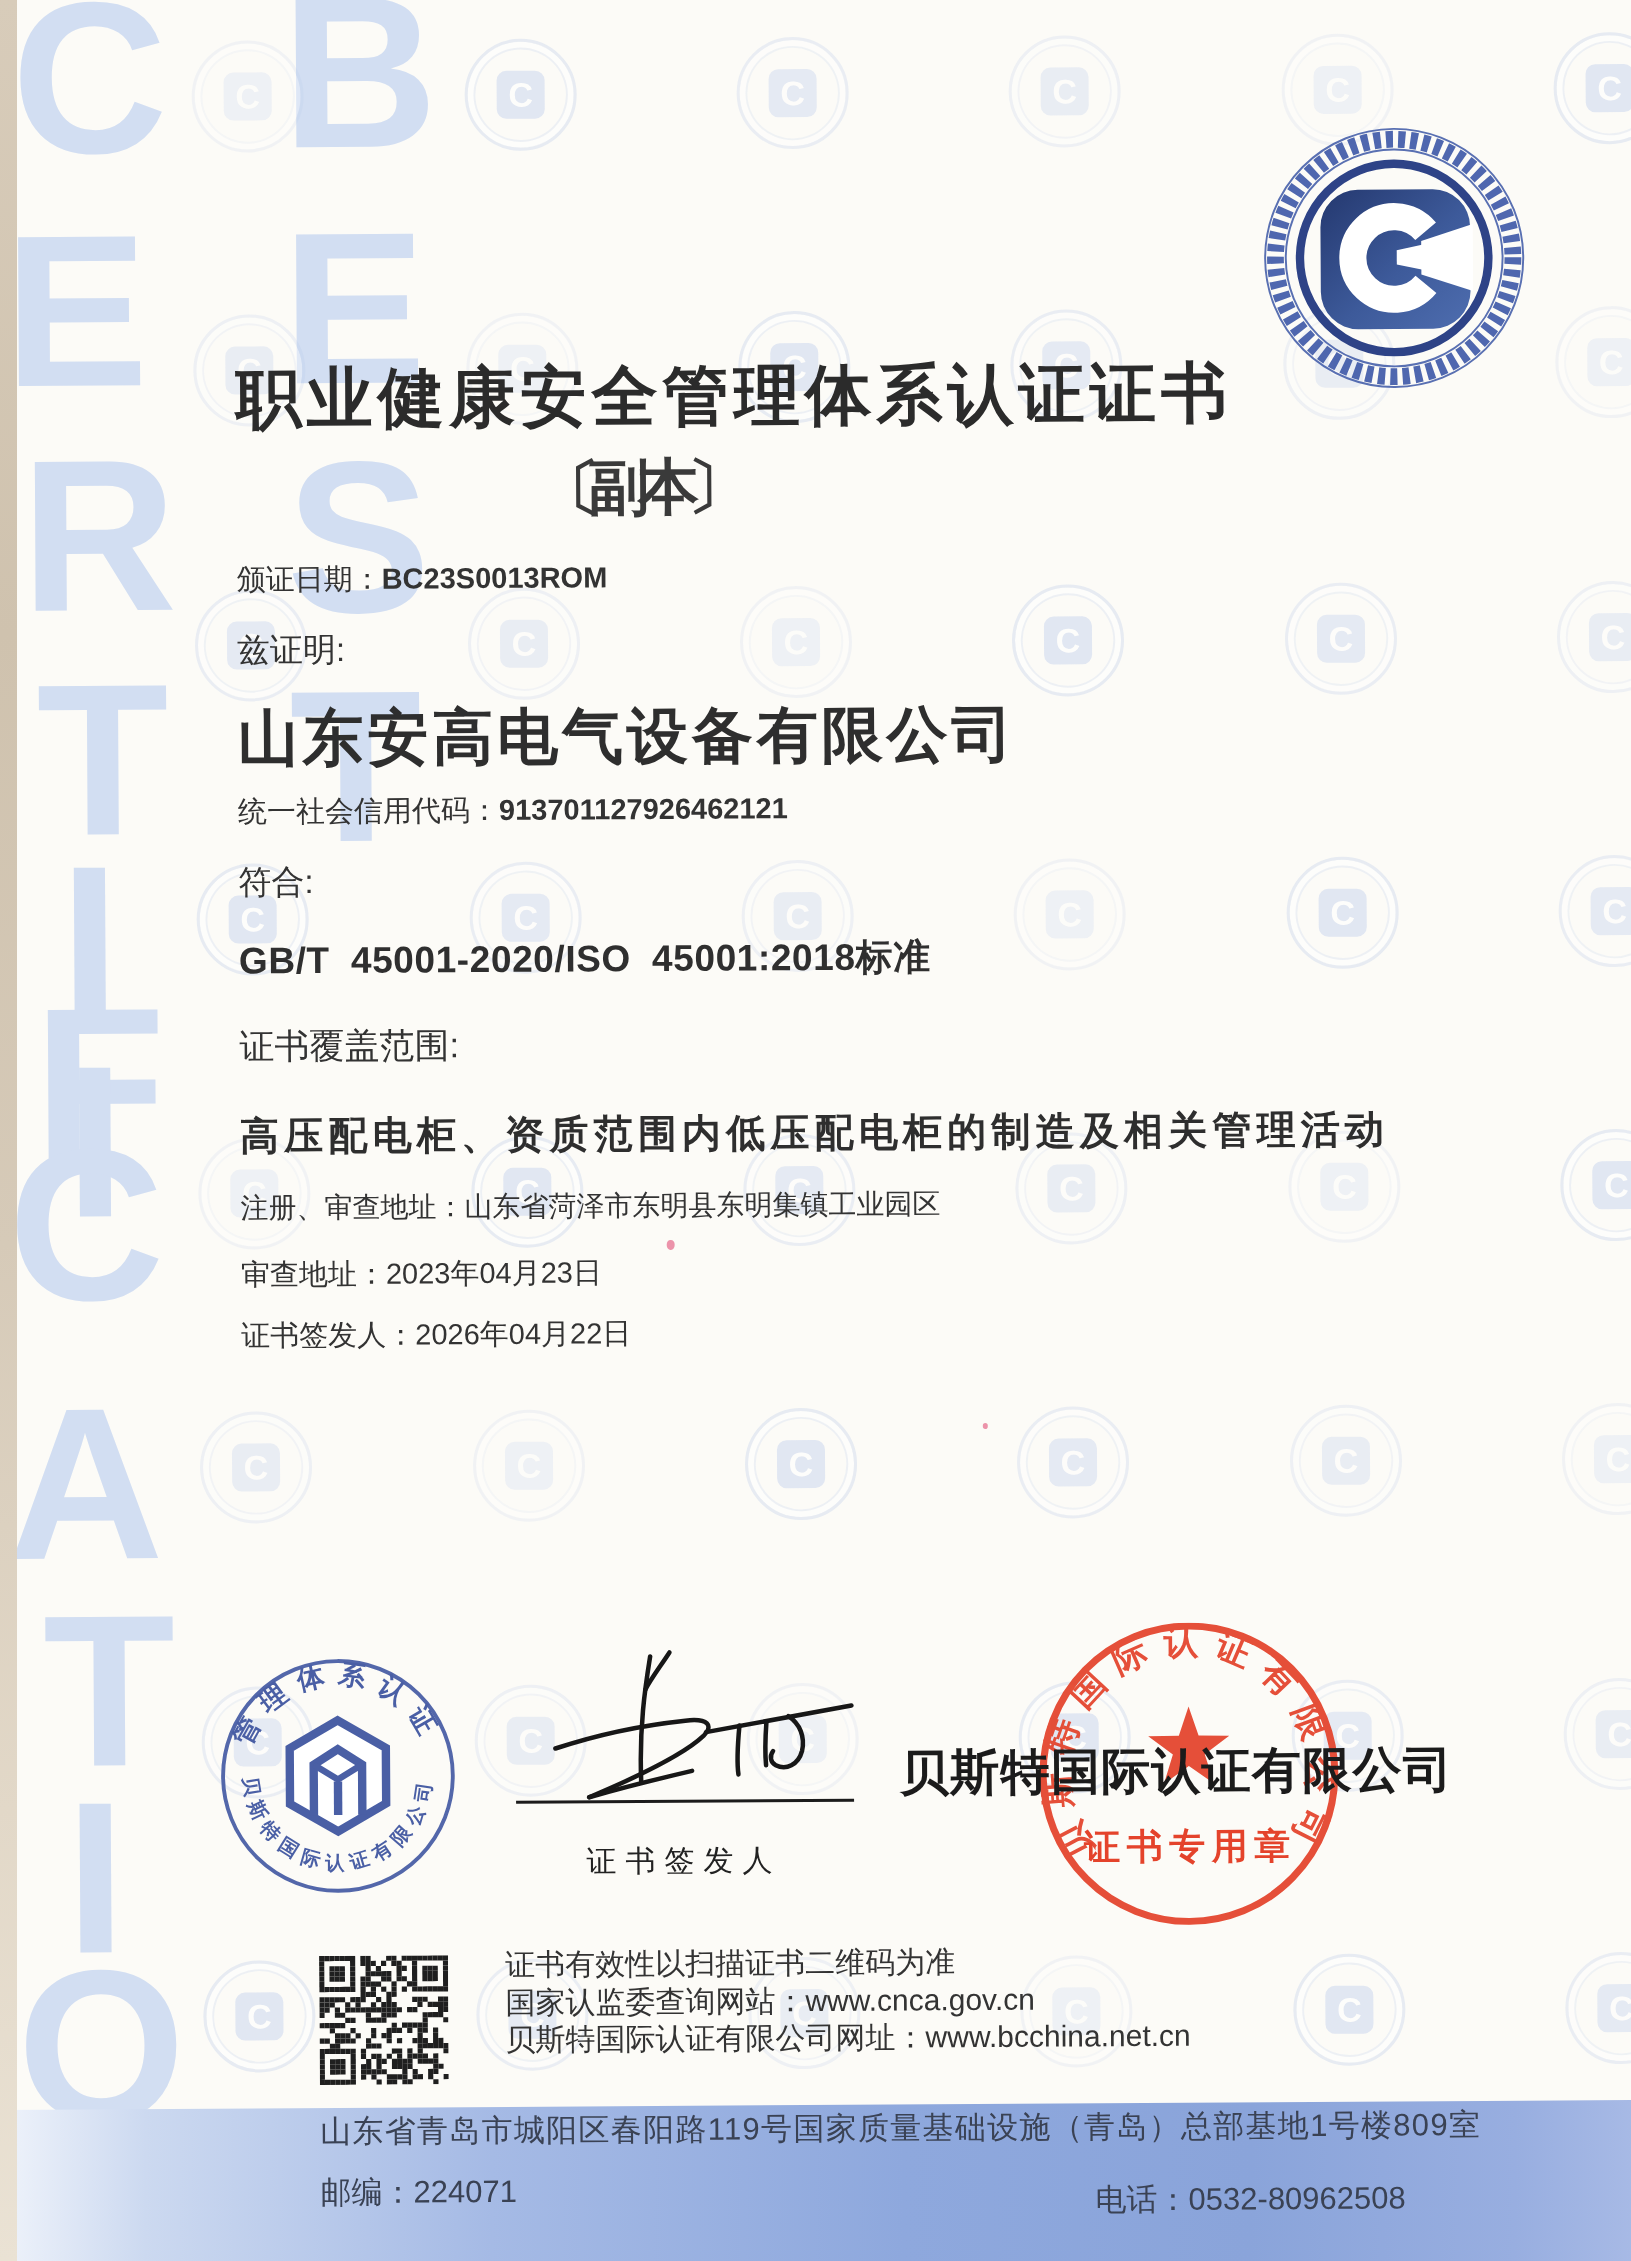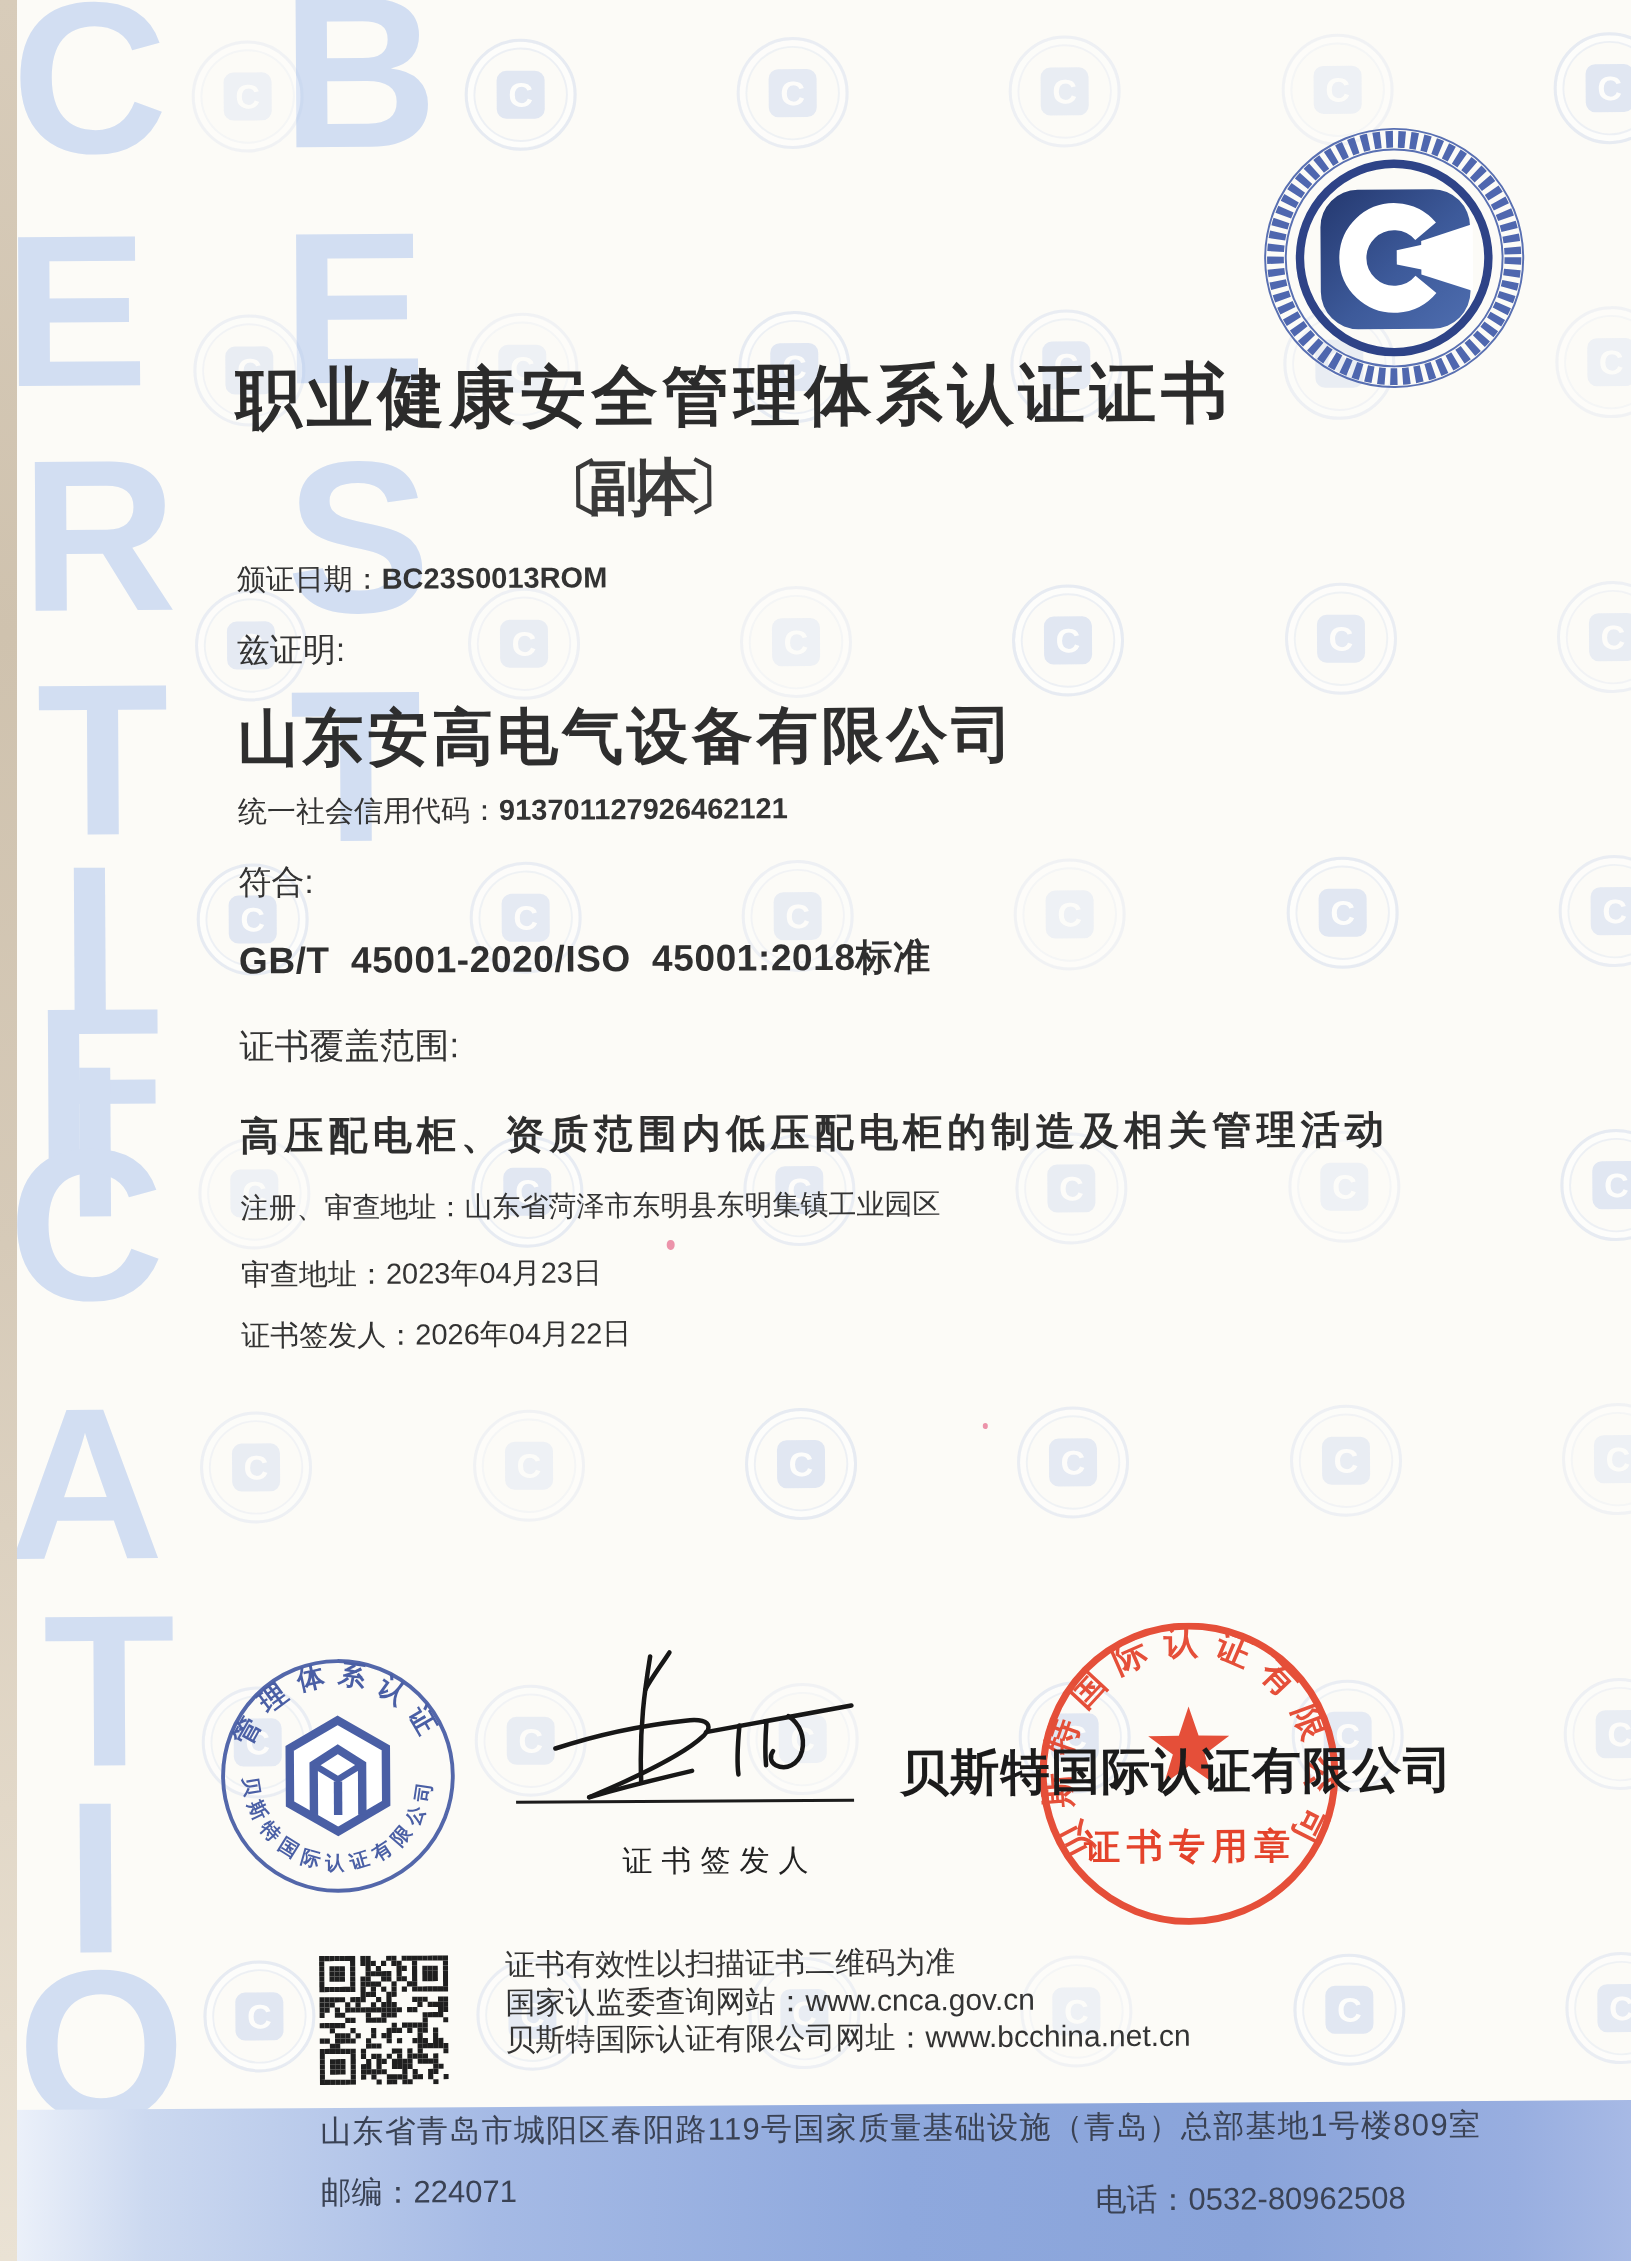--- a/index.html
+++ b/index.html
@@ -262,21 +262,21 @@
       <path d="M214,10 C206,58 196,120 199,206"></path>
       <path d="M244,4 C228,28 214,46 206,62"></path>
       <path d="M66,152 C140,128 208,116 268,110 C304,106 312,118 296,134 C262,166 176,204 118,228"></path>
       <path d="M118,228 C168,214 234,198 278,188"></path>
       <path d="M300,128 C380,114 456,100 526,88"></path>
       <path d="M352,118 C349,148 347,172 350,194"></path>
       <path d="M394,112 C392,138 391,160 393,180"></path>
       <path d="M428,104 C446,116 454,136 449,158 C443,180 424,188 408,180 C400,176 398,166 404,158"></path>
     </svg>
     <div class="sigline" style="left:512px;top:1799px;width:338px;height:3.2px;"></div>
-    <div class="txt" style="left:582px;top:1843px;font-size:30px;letter-spacing:9px;color:#222;margin-left:36px;">证书签发人</div>
+    <div class="txt" style="left:582px;top:1843px;font-size:30px;letter-spacing:9px;color:#222;">证书签发人</div>
 
     <svg class="seal-svg" style="left:1034px;top:1625px;opacity:0.93;" width="302" height="302" viewBox="0 0 468 468">
       <ellipse cx="234" cy="234" rx="226" ry="229" fill="none" stroke="#e4432b" stroke-width="11"></ellipse>
       <path id="rsArc" d="M69.8,321.3 A186,186 0 1 1 398.2,321.3" fill="none"></path>
       <text font-size="54" font-weight="700" fill="#e4432b" letter-spacing="22">
         <textPath href="#rsArc" startOffset="50%" text-anchor="middle">贝斯特国际认证有限公司</textPath>
       </text>
       <polygon points="234,130 249.3,175 296.8,175.6 258.7,204 272.8,249.4 234,222 195.2,249.4 209.3,204 171.2,175.6 218.7,175" fill="#e4432b"></polygon>
     </svg>
     <div class="txt overseal" style="left:1073px;top:1829px;width:226px;text-align:center;font-size:36px;font-weight:600;letter-spacing:6.5px;color:#e4432b;">证书专用章</div>

